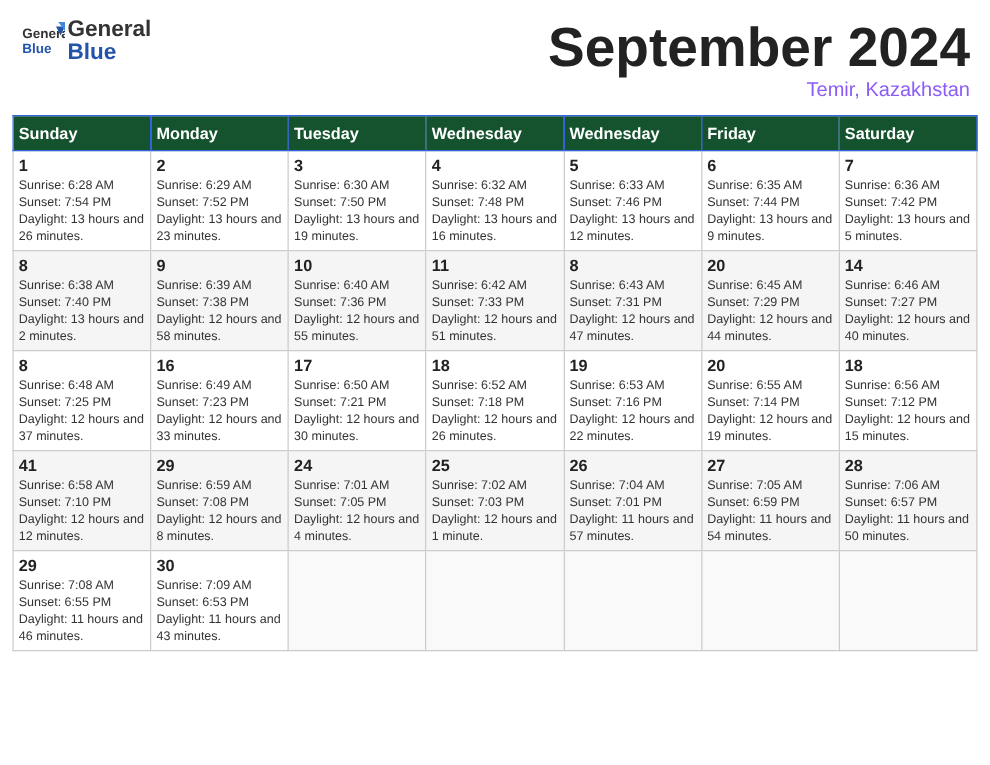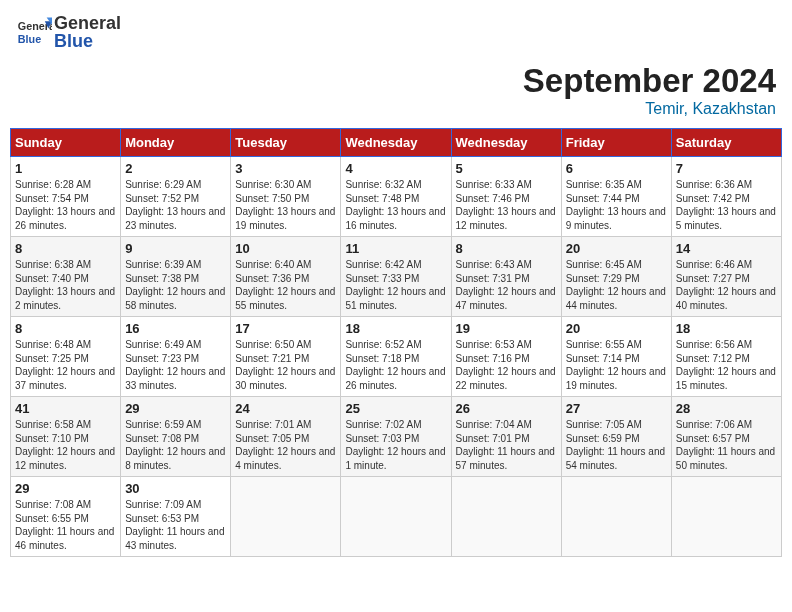--- a/index.html
+++ b/index.html
@@ -32,36 +32,35 @@
     .logo-general { color: #333; }
     .logo-blue { color: #2255aa; }
     .logo-icon {
       width: 36px;
       height: 36px;
     }
     .title-block {
       text-align: right;
     }
     .month-title {
-      font-size: 33px;
+      font-size: 44px;
       font-weight: bold;
       color: #222;
-      margin-top: 48px;
     }
     .location {
       font-size: 16px;
-      color: #0369a1;
+      color: #8b5cf6;
     }
     .calendar {
       width: 100%;
       border-collapse: collapse;
       border: 1px solid #ccc;
     }
     .calendar th {
-      background: #b91c1c;
+      background: #14532d;
       color: #fff;
       font-size: 13px;
       font-weight: bold;
       padding: 6px 4px;
       text-align: left;
       border: 1px solid #3366dd;
     }
     .calendar td {
       vertical-align: top;
       border: 1px solid #ccc;

